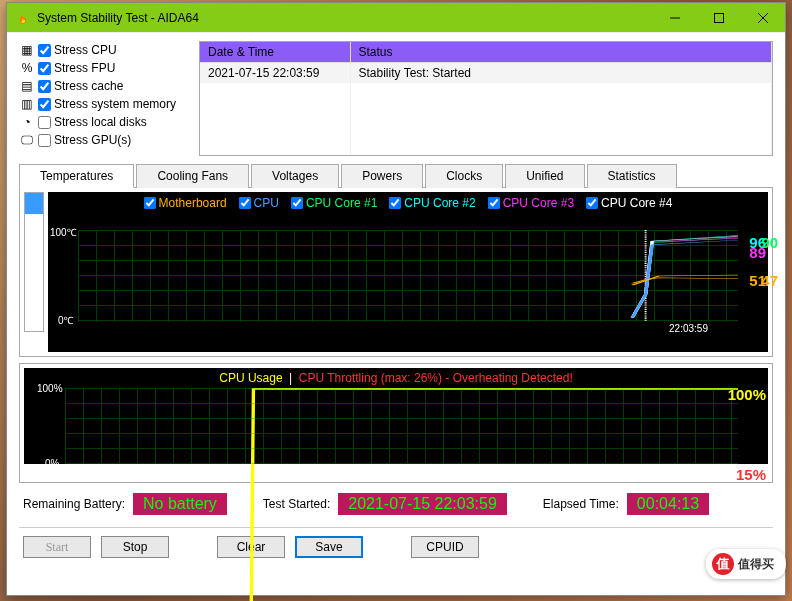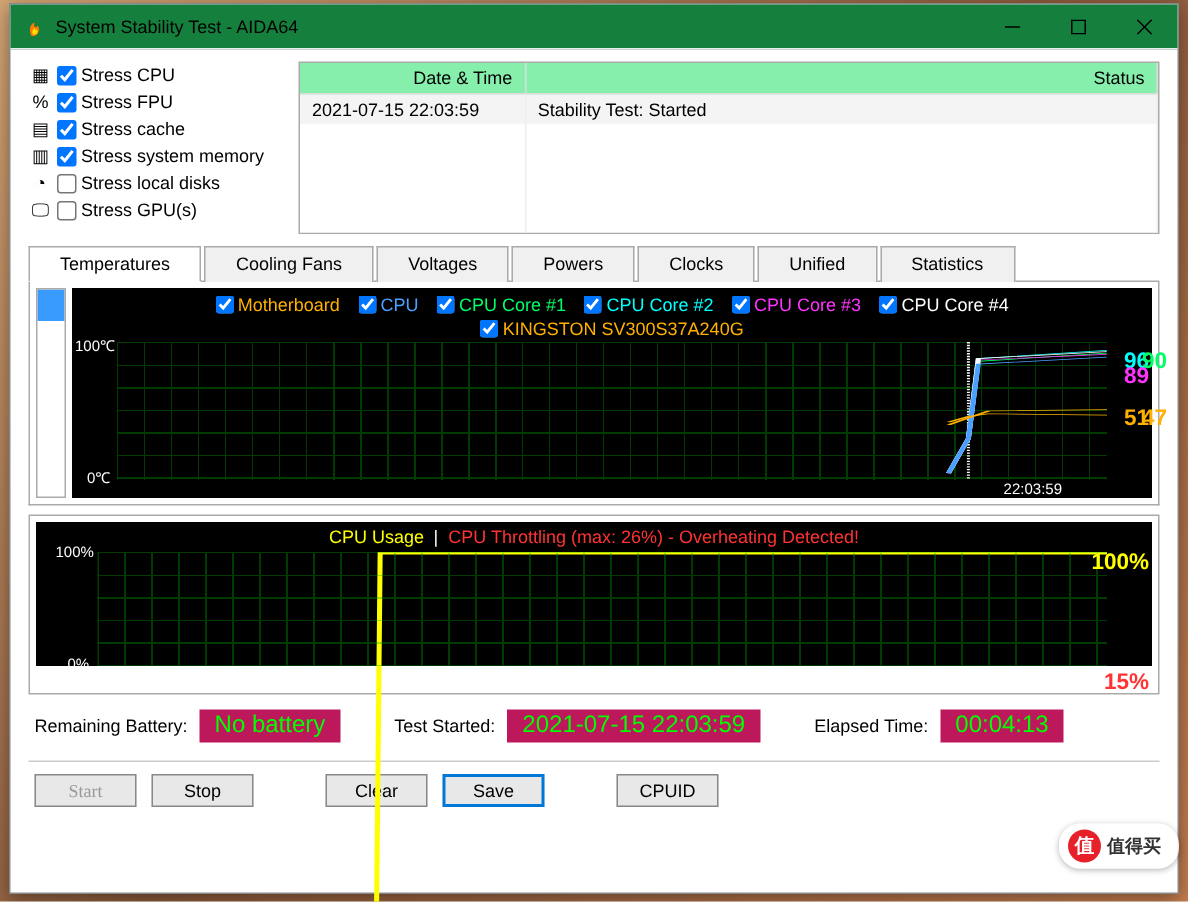--- a/index.html
+++ b/index.html
@@ -1,43 +1,43 @@
 <!DOCTYPE html>
 <html><head>
 <meta charset="utf-8">
 <style>
 * { box-sizing: border-box; margin: 0; padding: 0; font-family: "Segoe UI", Tahoma, sans-serif; font-size: 12px; }
 body { background: linear-gradient(135deg, #d4a574 0%, #8b5a3c 50%, #c47d4f 100%); width: 792px; height: 601px; overflow: hidden; position: relative; }
 .window { position: absolute; left: 6px; top: 2px; width: 780px; height: 594px; background: #fff; border: 1px solid #888; box-shadow: 0 3px 12px rgba(0,0,0,0.4); }
-.titlebar { height: 30px; display: flex; align-items: center; padding: 0 0 0 8px; background: #15803d; border-bottom: 1px solid #eee; }
+.titlebar { height: 30px; display: flex; align-items: center; padding: 0 0 0 8px; background: #84cc16; border-bottom: 1px solid #eee; }
 .titlebar .icon { width: 16px; height: 16px; margin-right: 6px; display: flex; align-items: center; justify-content: center; }
 .titlebar .title { flex: 1; color: #000; }
 .winbtns { display: flex; height: 100%; }
 .winbtn { width: 44px; height: 100%; display: flex; align-items: center; justify-content: center; color: #000; cursor: default; }
 .content { padding: 8px 12px 10px 12px; height: calc(100% - 30px); display: flex; flex-direction: column; }
 .toprow { display: flex; gap: 10px; }
 .stress-list { width: 170px; }
 .stress-item { display: flex; align-items: center; gap: 3px; height: 18px; }
 .stress-item .mini-icon { width: 16px; height: 16px; display: inline-flex; align-items: center; justify-content: center; }
 .stress-item input[type=checkbox] { width: 13px; height: 13px; }
 .log-table { flex: 1; border: 1px solid #aaa; background: #fff; }
 .log-table table { width: 100%; border-collapse: collapse; }
-.log-table th { text-align: right; font-weight: normal; padding: 3px 8px; background: #86efac; border-right: 1px solid #ddd; border-bottom: 1px solid #ddd; }
+.log-table th { text-align: left; font-weight: normal; padding: 3px 8px; background: #8b5cf6; border-right: 1px solid #ddd; border-bottom: 1px solid #ddd; }
 .log-table td { padding: 3px 8px; background: #f4f4f4; border-right: 1px solid #eee; }
 .log-table .blank td { height: 18px; background: #fff; }
 .tabs { display: flex; margin-top: 8px; border-bottom: 1px solid #aaa; }
 .tab { padding: 4px 20px; background: #f0f0f0; border: 1px solid #aaa; border-bottom: none; margin-right: 2px; margin-bottom: -1px; cursor: default; }
 .tab.active { background: #fff; border-bottom: 1px solid #fff; }
 .chart-wrap { border: 1px solid #aaa; border-top: none; padding: 4px; display: flex; }
 .side-strip { width: 20px; height: 140px; background: linear-gradient(#3a9bff 0%, #3a9bff 15%, #fff 15%, #fff 100%); border: 1px solid #aaa; margin-right: 4px; }
 .chart { flex: 1; background: #000; position: relative; }
 .chart-legend { display: flex; flex-wrap: wrap; justify-content: center; gap: 12px; padding: 4px 0 2px 0; color: #fff; font-size: 11px; }
 .chart-legend label { display: flex; align-items: center; gap: 3px; }
 .chart-legend input { width: 12px; height: 12px; }
-.chart-body { position: relative; height: 92px; margin: 0 30px; }
+.chart-body { position: relative; height: 92px; margin: 18px 30px; }
 .grid { position: absolute; inset: 0; background-image: repeating-linear-gradient(to right, #0a0 0 1px, transparent 1px 18px), repeating-linear-gradient(to bottom, #0a0 0 1px, transparent 1px 15px); opacity: 0.35; }
 .axis-label { position: absolute; color: #fff; font-size: 10px; }
 .y-top { left: -28px; top: -5px; }
 .y-bot { left: -20px; bottom: -5px; }
 .chart svg { position: absolute; inset: 0; width: 100%; height: 100%; }
 .time-label { position: absolute; bottom: -12px; right: 30px; color: #fff; font-size: 10px; }
 .val-label { position: absolute; right: -28px; font-size: 15px; font-weight: bold; }
 .chart2-wrap { margin-top: 6px; border: 1px solid #aaa; padding: 4px; }
 .chart2 { background: #000; position: relative; }
 .chart2 .title-row { text-align: center; padding: 3px 0; font-size: 11px; }
@@ -187,26 +187,20 @@
             </label>
             <label>
               <input type="checkbox" checked="" style="">
               <span style="color:#ff33ff">CPU Core #3</span>
             </label>
             <label>
               <input type="checkbox" checked="" style="">
               <span style="color:#ffffff">CPU Core #4</span>
             </label>
           </div>
-        <div class="chart-legend" id="legend1b" style="padding-top:0">
-            <label>
-              <input type="checkbox" checked="" style="">
-              <span style="color:#ffb000">KINGSTON SV300S37A240G</span>
-            </label>
-          </div>
         <div class="chart-body">
           <span class="axis-label y-top">100℃</span>
           <span class="axis-label y-bot">0℃</span>
           <div class="grid"></div>
           <svg viewBox="0 0 100 100" preserveAspectRatio="none">
             <line x1="86" y1="0" x2="86" y2="100" stroke="#fff" stroke-width="0.3" stroke-dasharray="1 1"></line>
             <polyline points="84,95 86,70 87,12 100,6" fill="none" stroke="#00ffff" stroke-width="0.5"></polyline>
             <polyline points="84,95 86,70 87,14 100,8" fill="none" stroke="#00ff66" stroke-width="0.5"></polyline>
             <polyline points="84,95 86,70 87,13 100,9" fill="none" stroke="#ff33ff" stroke-width="0.5"></polyline>
             <polyline points="84,95 86,70 87,12 100,7" fill="none" stroke="#fff" stroke-width="0.5"></polyline>

